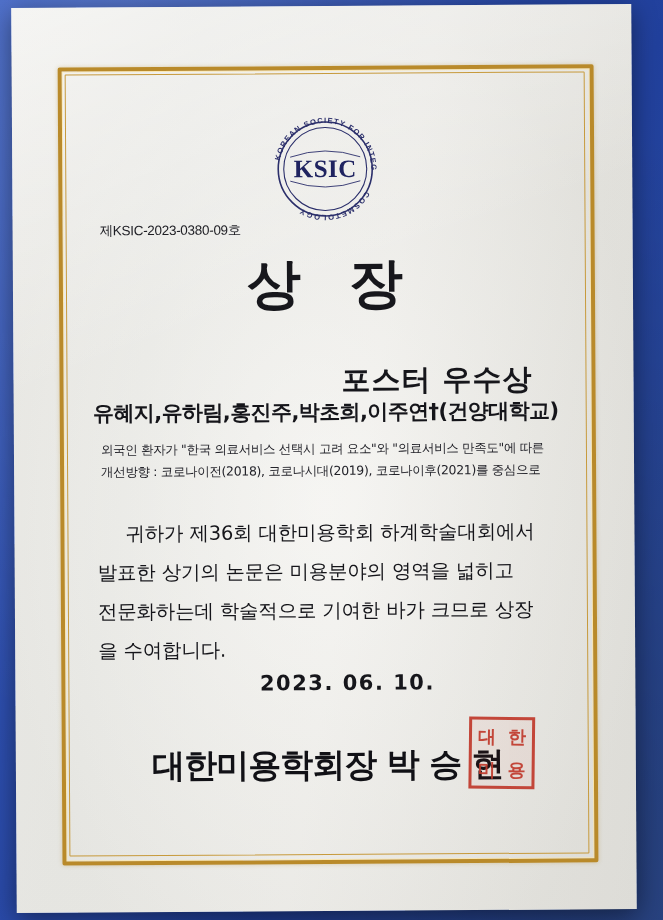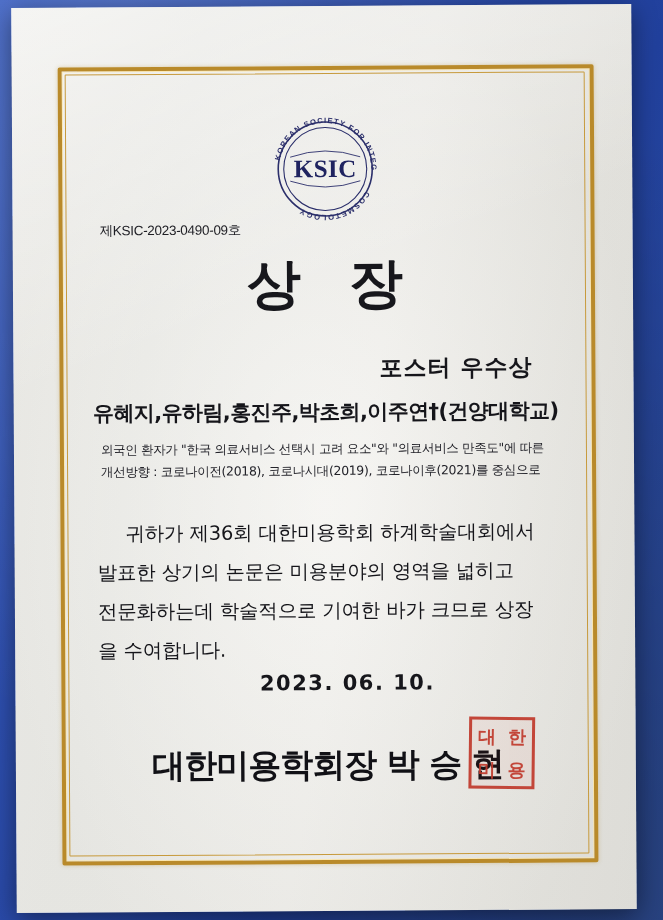--- a/index.html
+++ b/index.html
@@ -116,22 +116,22 @@
     font-weight: bold;
     letter-spacing: 48px;
     text-indent: 48px;
     color: #17171c;
     font-family: "DejaVu Sans", sans-serif;
   }
 
   #award-category {
     position: absolute;
     right: 52px;
-    top: 280px;
-    font-size: 23px;
+    top: 288px;
+    font-size: 29px;
     font-weight: bold;
     letter-spacing: 1px;
     color: #16161b;
     font-family: "DejaVu Sans", sans-serif;
   }
 
   #recipients {
     position: absolute;
     left: 0;
     top: 325px;
@@ -250,21 +250,21 @@
         </text>
         <text font-family="'Liberation Sans', sans-serif" font-size="7.6" font-weight="bold" fill="#2b2f6b" letter-spacing="1.4">
           <textPath href="#arcBottom" startOffset="16%">COSMETOLOGY</textPath>
         </text>
         <text x="65" y="66" text-anchor="middle" font-family="'Liberation Serif', serif" font-size="25" font-weight="bold" fill="#1f2360" letter-spacing="0.5">KSIC</text>
         <path d="M 30,46 q 35,-12 70,0" fill="none" stroke="#2b2f6b" stroke-width="0.9"></path>
         <path d="M 30,70 q 35,12 70,0" fill="none" stroke="#2b2f6b" stroke-width="0.9"></path>
       </svg>
     </div>
 
-    <div id="doc-number">제KSIC-2023-0490-09호</div>
+    <div id="doc-number">제KSIC-2023-0380-09호</div>
 
     <div id="award-title">상장</div>
 
     <div id="award-category">포스터 우수상</div>
 
     <div id="recipients">유혜지,유하림,홍진주,박초희,이주연†(건양대학교)</div>
 
     <div id="paper-title">
       <div>외국인 환자가 "한국 의료서비스 선택시 고려 요소"와 "의료서비스 만족도"에 따른</div>
       <div>개선방향 : 코로나이전(2018), 코로나시대(2019), 코로나이후(2021)를 중심으로</div>

